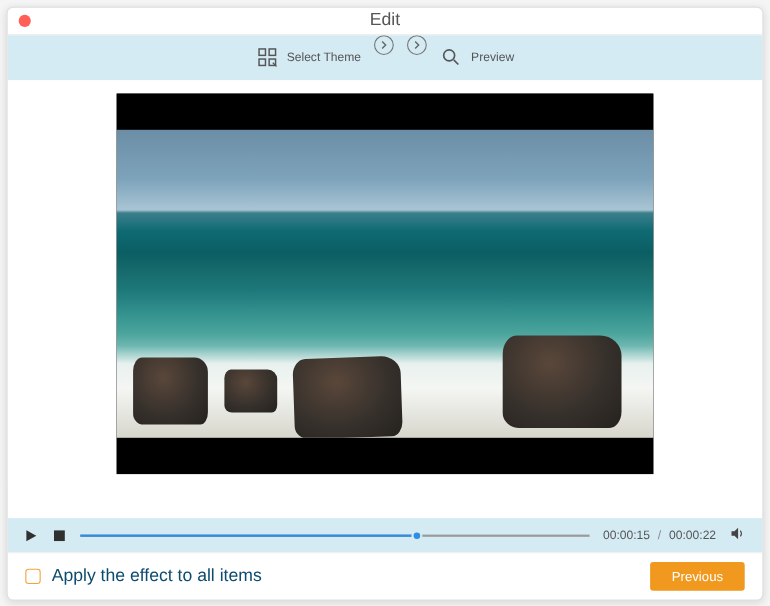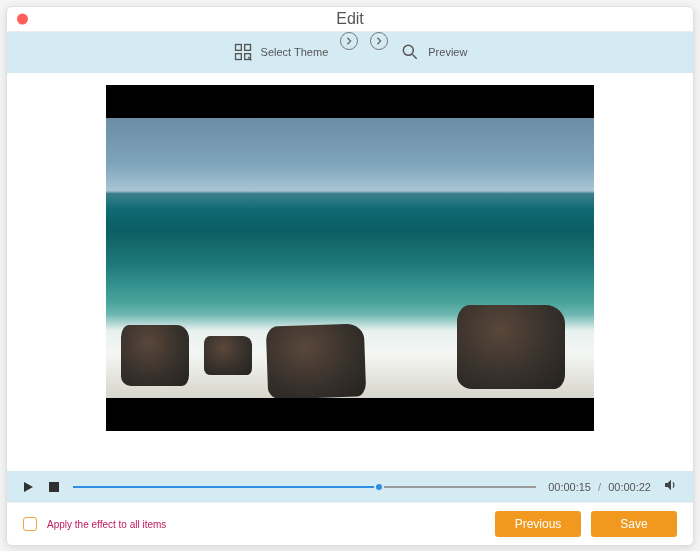--- a/index.html
+++ b/index.html
@@ -181,21 +181,21 @@
     padding: 0 16px;
     gap: 10px;
   }
   .checkbox {
     width: 14px; height: 14px;
     border: 1.4px solid #f2a23c;
     border-radius: 3px;
     background: #fff;
     cursor: pointer;
   }
-  .check-label { font-size: 10px; color: #be185d; }
+  .check-label { font-size: 16px; color: #0c4a6e; }
   .spacer { flex: 1; }
   .btn {
     background: #f0991e;
     color: #fff;
     font-size: 12px;
     border: none;
     border-radius: 3px;
     padding: 6px 16px;
     width: 86px;
     cursor: pointer;
@@ -284,16 +284,15 @@
         <path d="M15 8 q3 4 0 8" fill="none" stroke="#444" stroke-width="1.6"></path>
       </svg>
     </div>
   </div>
 
   <div class="footer">
     <div class="checkbox"></div>
     <span class="check-label">Apply the effect to all items</span>
     <div class="spacer"></div>
     <button class="btn">Previous</button>
-    <button class="btn">Save</button>
   </div>
 
 </div>
 
 </body></html>

